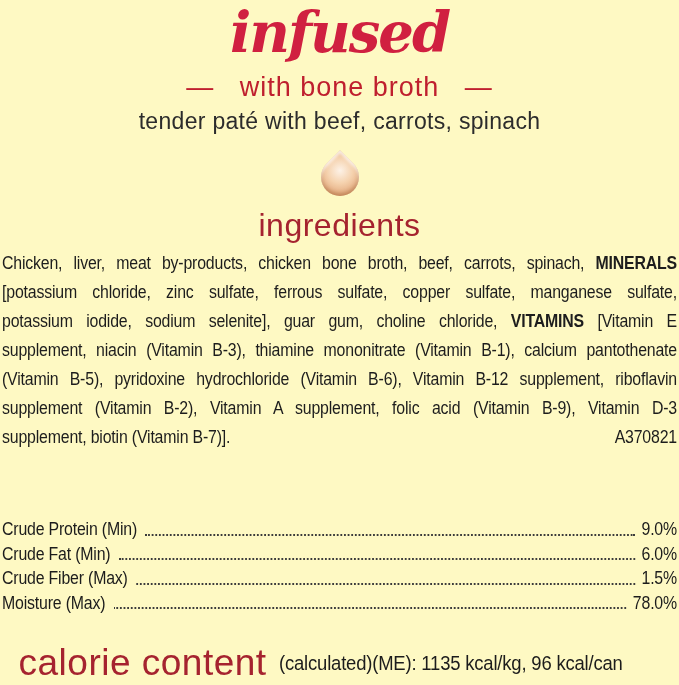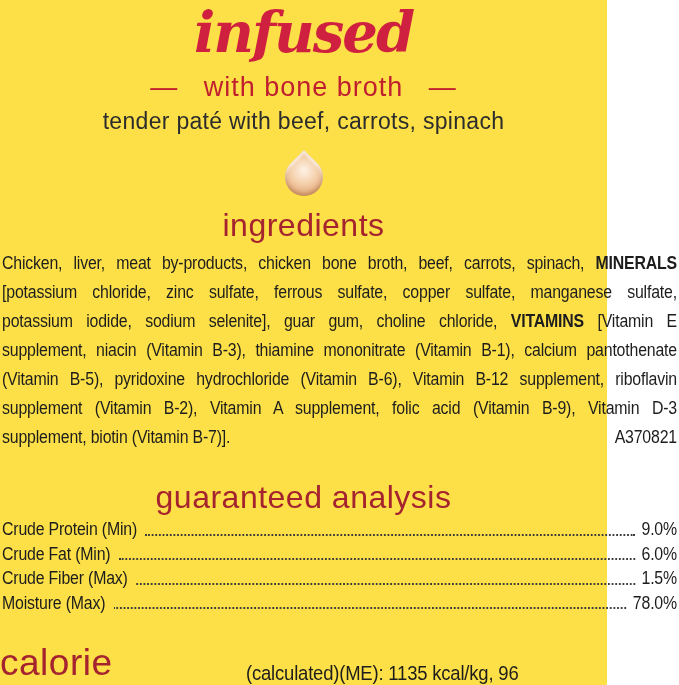--- a/index.html
+++ b/index.html
@@ -3,21 +3,21 @@
 <meta charset="utf-8">
 <style>
   * { box-sizing: border-box; }
   html, body { margin: 0; padding: 0; }
   body {
     width: 679px; height: 685px;
     background: #ffffff;
     overflow: hidden;
     font-family: "Liberation Sans", sans-serif;
   }
-  #label-root { position: relative; width: 607px; height: 685px; background: #fde047; }
+  #label-root { position: relative; width: 679px; height: 685px; background: #fef9c3; }
 
   .centered { position: absolute; left: 0; width: 100%; text-align: center; }
 
   
   .script-title {
     top: -4px; height: 72px; line-height: 72px;
     font-family: "DejaVu Serif", serif;
     font-style: italic; font-weight: 700;
     font-size: 56px; letter-spacing: -2px;
     color: #d02040;
@@ -122,21 +122,20 @@
     <div class="pline j"><span>potassium iodide, sodium selenite], guar gum, choline chloride, </span><span class="b">VITAMINS</span><span> [Vitamin E</span></div>
     <div class="pline j"><span>supplement, niacin (Vitamin B-3), thiamine mononitrate (Vitamin B-1), calcium pantothenate</span></div>
     <div class="pline j"><span>(Vitamin B-5), pyridoxine hydrochloride (Vitamin B-6), Vitamin B-12 supplement, riboflavin</span></div>
     <div class="pline j"><span>supplement (Vitamin B-2), Vitamin A supplement, folic acid (Vitamin B-9), Vitamin D-3</span></div>
     <div class="pline last">
         <span>supplement, biotin (Vitamin B-7)].</span>
         <span class="code">A370821</span>
       </div>
   </div>
 
-  <div class="centered red-heading analysis-heading">guaranteed analysis</div>
 
   <div class="condensed table-wrap">
     <div class="arow">
       <span>Crude Protein (Min)</span>
       <span class="dots"></span>
       <span>9.0%</span>
     </div>
     <div class="arow">
       <span>Crude Fat (Min)</span>
       <span class="dots"></span>

